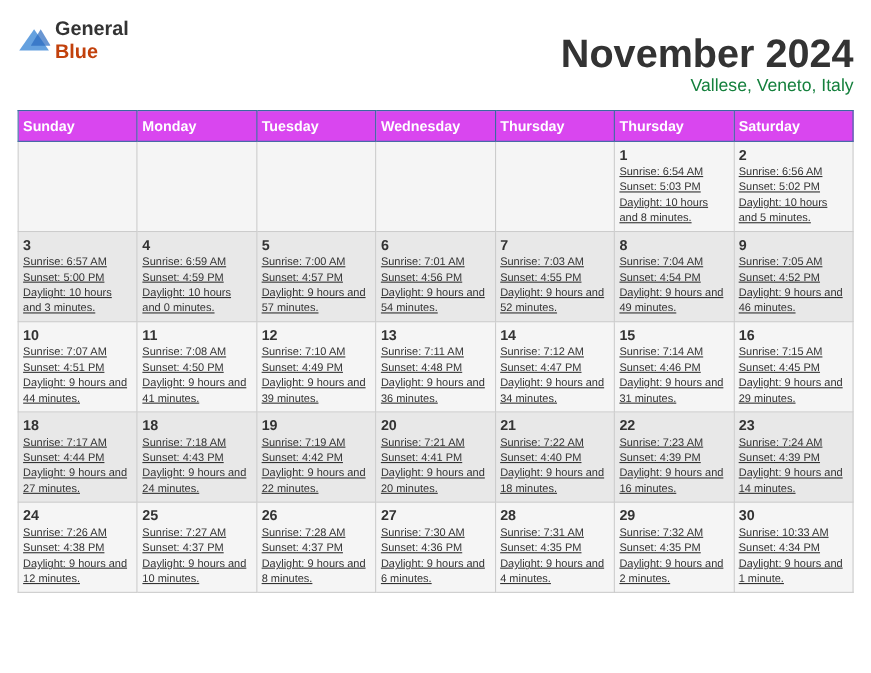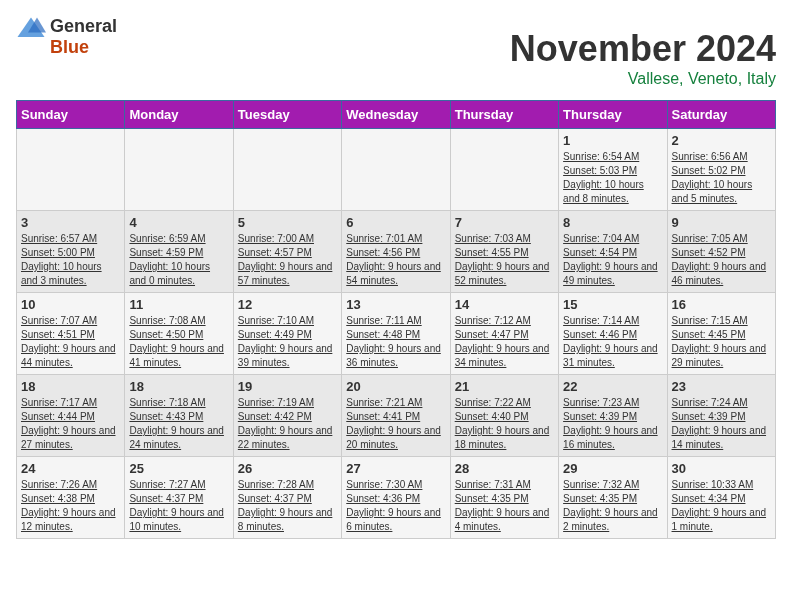--- a/index.html
+++ b/index.html
@@ -11,20 +11,21 @@
       padding: 16px;
     }
     .header-area {
       display: flex;
       justify-content: space-between;
       align-items: flex-start;
       margin-bottom: 12px;
     }
     .logo {
       display: flex;
+      align-items: center;
       gap: 4px;
     }
     .logo-text-general {
       font-size: 18px;
       font-weight: bold;
       color: #333;
     }
     .logo-text-blue {
       font-size: 18px;
       font-weight: bold;
@@ -46,21 +47,21 @@
     .location-subtitle {
       font-size: 16px;
       color: #15803d;
     }
     table {
       width: 100%;
       border-collapse: collapse;
       table-layout: fixed;
     }
     thead tr th {
-      background-color: #a21caf;
+      background-color: #d946ef;
       color: #fff;
       font-size: 13px;
       font-weight: bold;
       padding: 6px 4px;
       text-align: left;
       border: 1px solid #3a6aa0;
     }
     tbody tr td {
       border: 1px solid #ccc;
       vertical-align: top;

